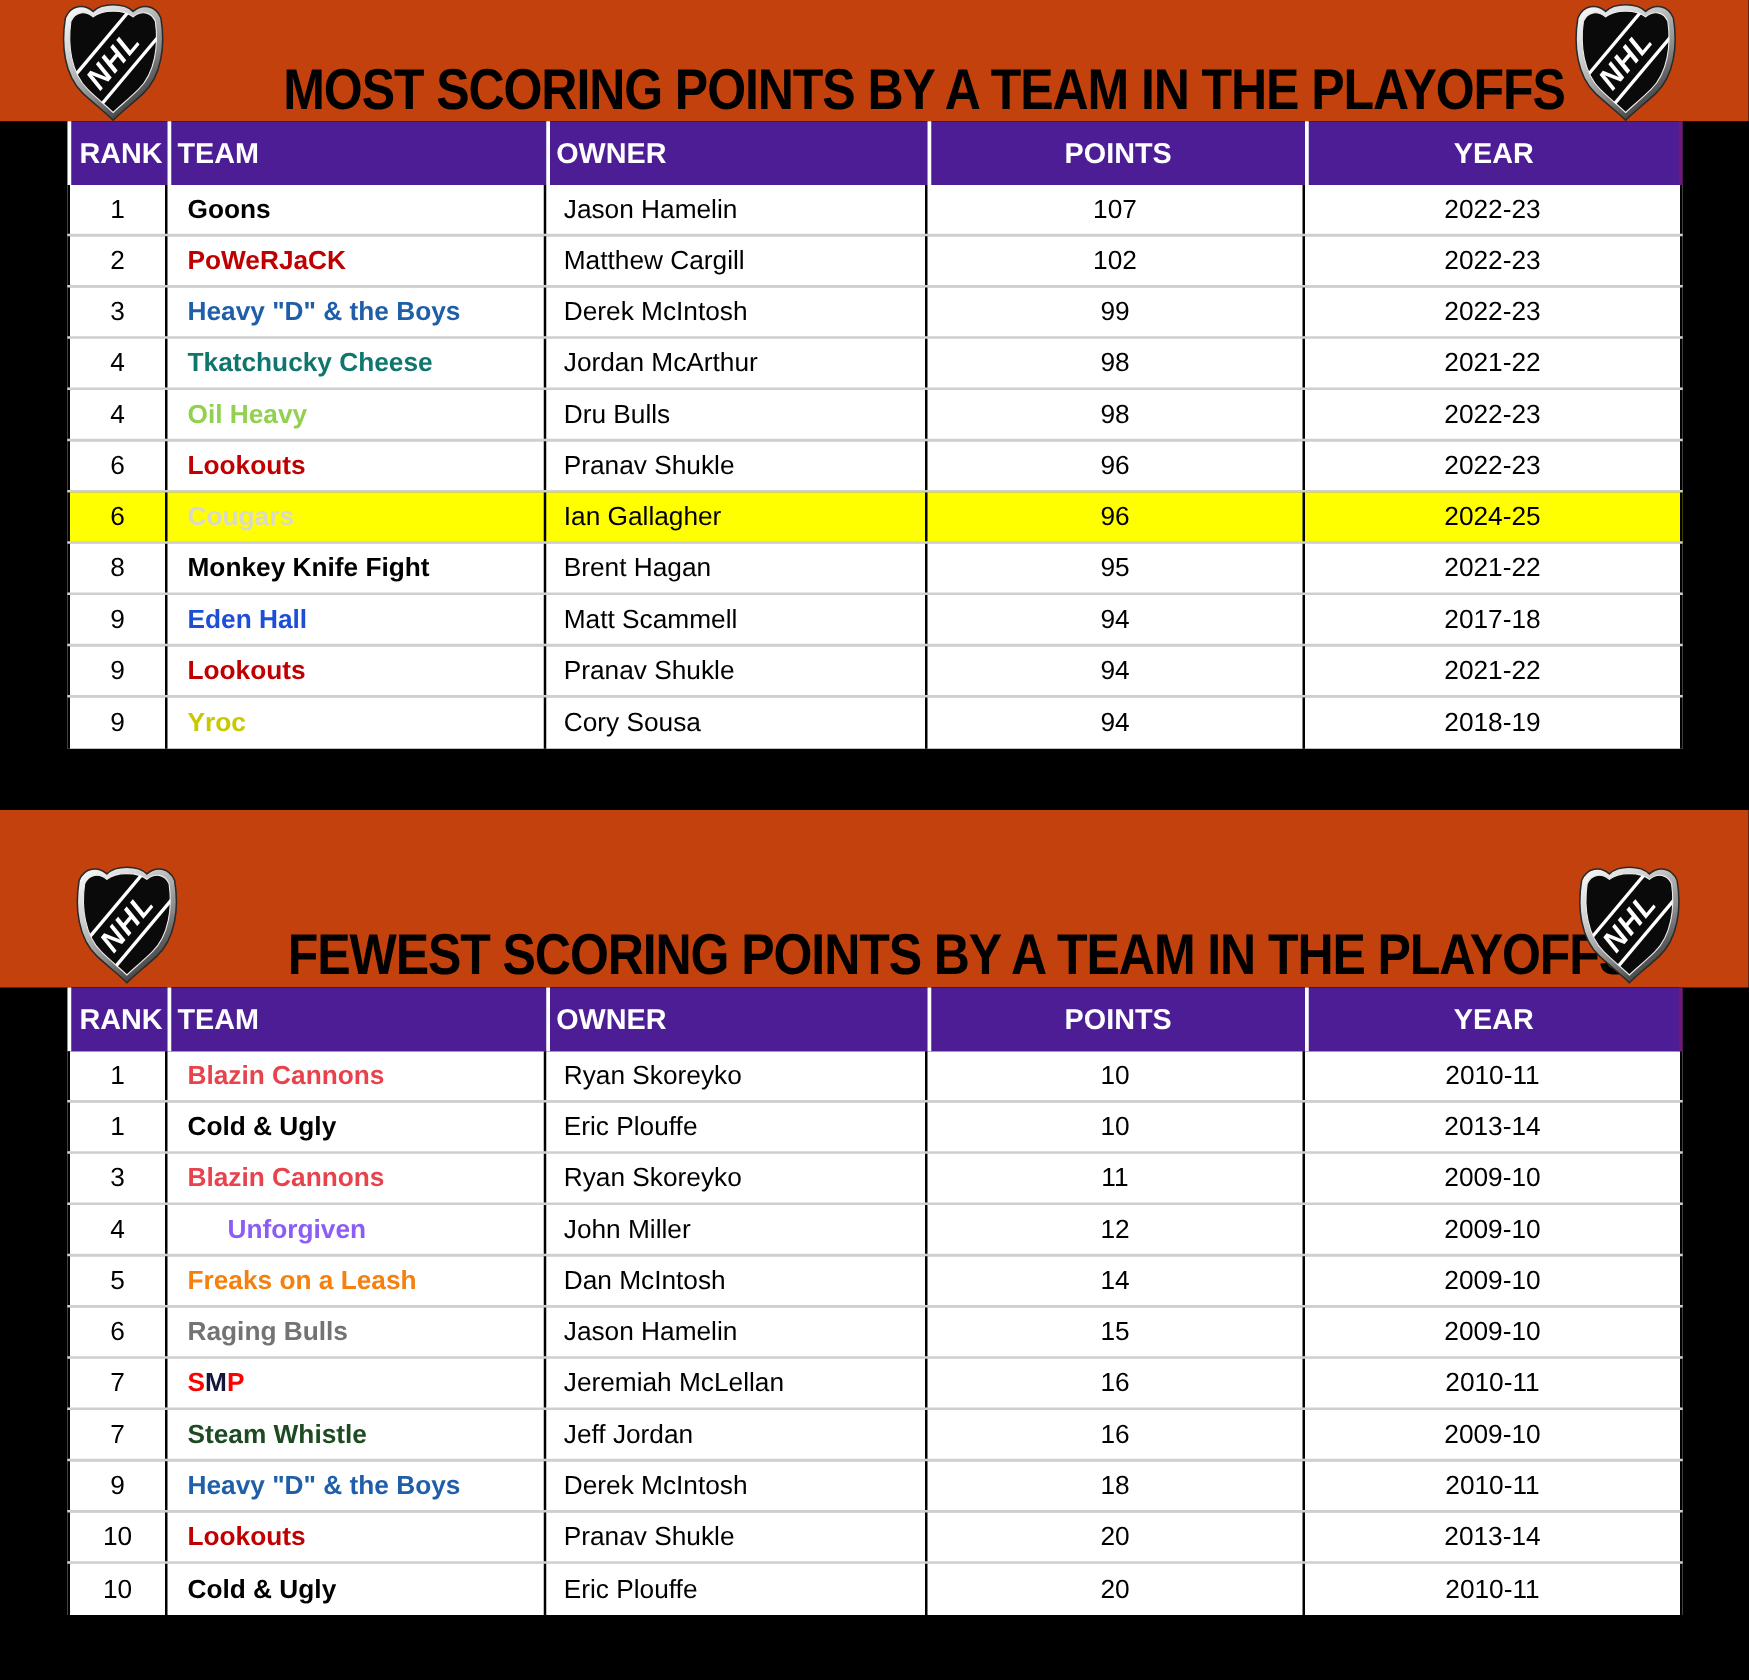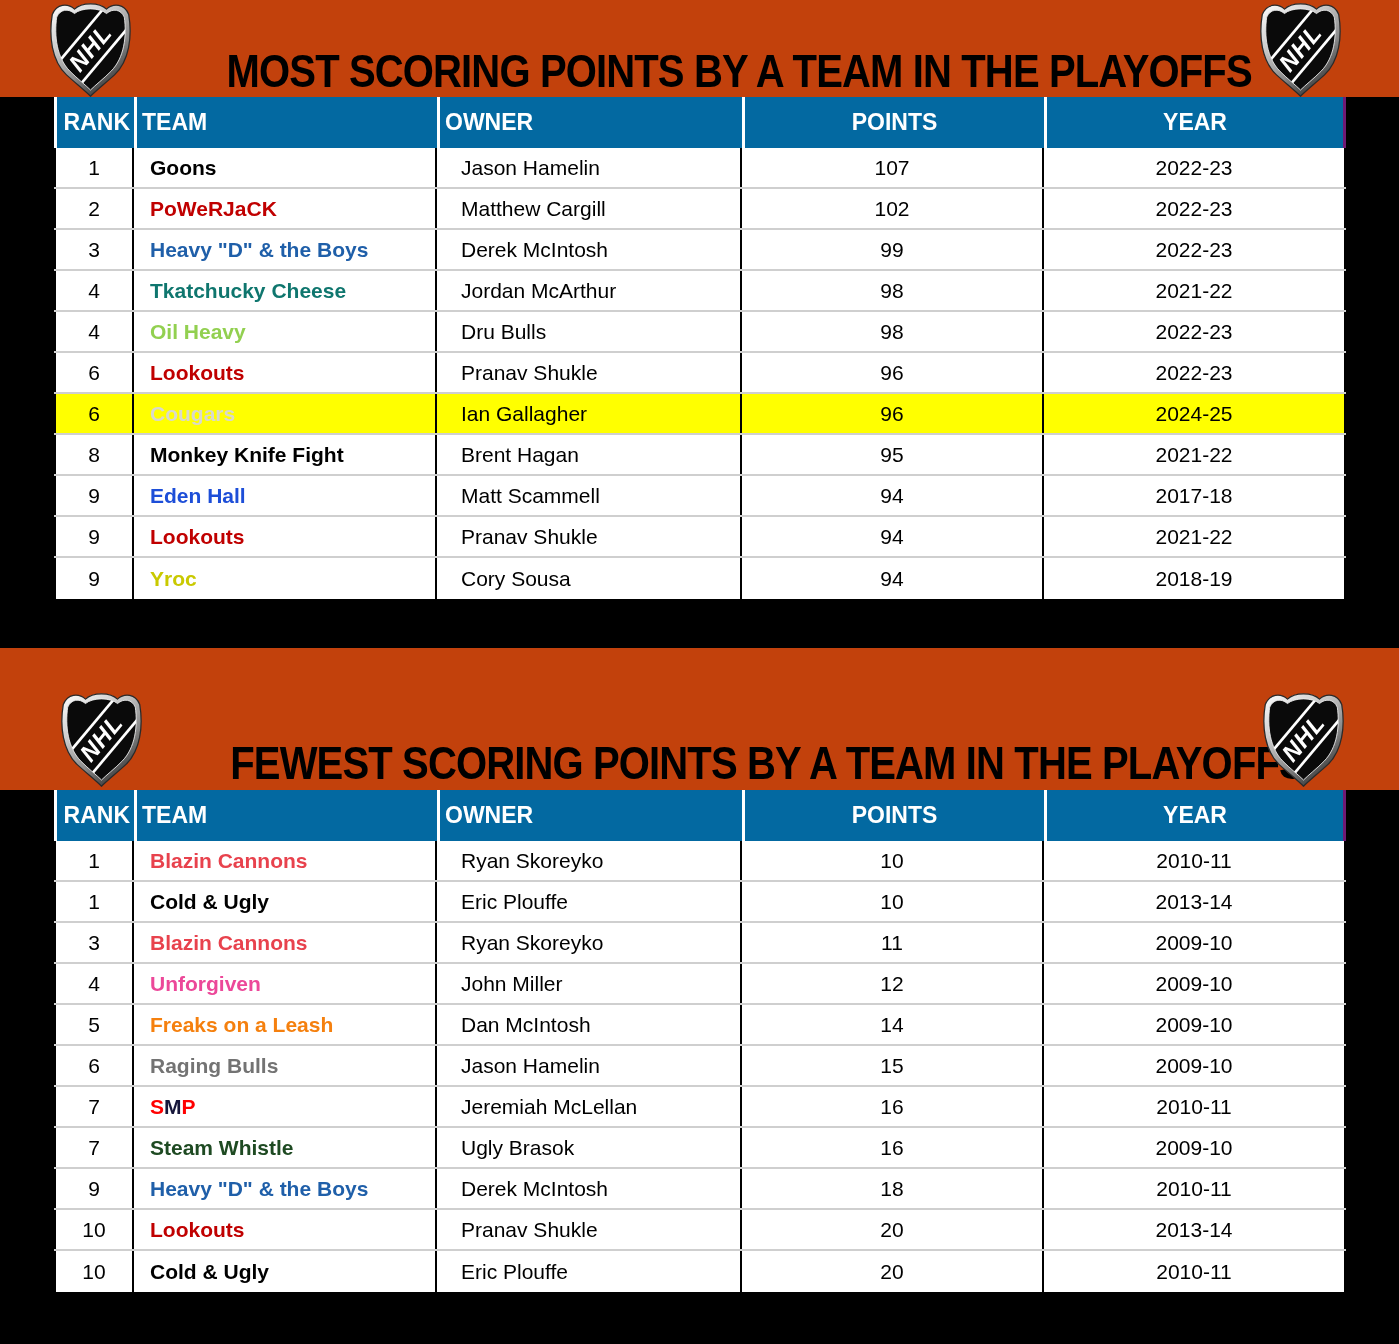--- a/index.html
+++ b/index.html
@@ -28,33 +28,33 @@
                font-size:46px;letter-spacing:-1px}
 
   
   .tbl{position:absolute;left:54px;width:1292px}
   #table-0{top:97px}
   #table-1{top:790px}
 
   .t-head,.t-row{display:grid;grid-template-columns:80px 303px 305px 302px 302px}
   .t-head{height:51px;background:#000}
   .h-cell{display:flex;align-items:center;color:#fff;font-weight:bold;font-size:23px;
-          background:#0369a1;border-left:3px solid #fff}
+          background:#4c1d95;border-left:3px solid #fff}
   .h-year{border-right:3px solid #701a75}
   .h-rank{justify-content:flex-end;padding-right:4px}
   .h-team,.h-owner{padding-left:5px}
   .h-points,.h-year{justify-content:center}
 
   .t-row{height:41px;background:#fff;border-bottom:2px solid #cfcfcf}
   .t-row.last{border-bottom:none}
   .c{display:flex;align-items:center;font-size:21px;color:#000;
      border-right:2px solid #000;white-space:nowrap;overflow:hidden}
   .c-rank{justify-content:center;border-left:2px solid #000}
   .c-team{font-weight:bold;padding-left:16px}
-  .c-owner{padding-left:24px}
+  .c-owner{padding-left:14px}
   .c-points,.c-year{justify-content:center}
 </style>
 </head>
 <body>
 
 <svg width="0" height="0" style="position:absolute" aria-hidden="true">
   <defs>
     <linearGradient id="chrome" x1="0" y1="0" x2="0.65" y2="1">
       <stop offset="0" stop-color="#ffffff"></stop>
       <stop offset="0.35" stop-color="#cfcfcf"></stop>
@@ -217,21 +217,21 @@
     </div>
     <div class="t-row">
       <div class="c c-rank">3</div>
       <div class="c c-team" style="color: rgb(232, 66, 77);">Blazin Cannons</div>
       <div class="c c-owner">Ryan Skoreyko</div>
       <div class="c c-points">11</div>
       <div class="c c-year">2009-10</div>
     </div>
     <div class="t-row">
       <div class="c c-rank">4</div>
-      <div class="c c-team" style="color: #ec4899;">Unforgiven</div>
+      <div class="c c-team" style="color: #8b5cf6; margin-left: 32px;">Unforgiven</div>
       <div class="c c-owner">John Miller</div>
       <div class="c c-points">12</div>
       <div class="c c-year">2009-10</div>
     </div>
     <div class="t-row">
       <div class="c c-rank">5</div>
       <div class="c c-team" style="color: rgb(245, 128, 14);">Freaks on a Leash</div>
       <div class="c c-owner">Dan McIntosh</div>
       <div class="c c-points">14</div>
       <div class="c c-year">2009-10</div>
@@ -250,21 +250,21 @@
         <span style="color: rgb(22, 22, 58);">M</span>
         <span style="color: rgb(255, 0, 0);">P</span>
       </div>
       <div class="c c-owner">Jeremiah McLellan</div>
       <div class="c c-points">16</div>
       <div class="c c-year">2010-11</div>
     </div>
     <div class="t-row">
       <div class="c c-rank">7</div>
       <div class="c c-team" style="color: rgb(30, 74, 34);">Steam Whistle</div>
-      <div class="c c-owner">Ugly Brasok</div>
+      <div class="c c-owner">Jeff Jordan</div>
       <div class="c c-points">16</div>
       <div class="c c-year">2009-10</div>
     </div>
     <div class="t-row">
       <div class="c c-rank">9</div>
       <div class="c c-team" style="color: rgb(31, 95, 169);">Heavy "D" &amp; the Boys</div>
       <div class="c c-owner">Derek McIntosh</div>
       <div class="c c-points">18</div>
       <div class="c c-year">2010-11</div>
     </div>

